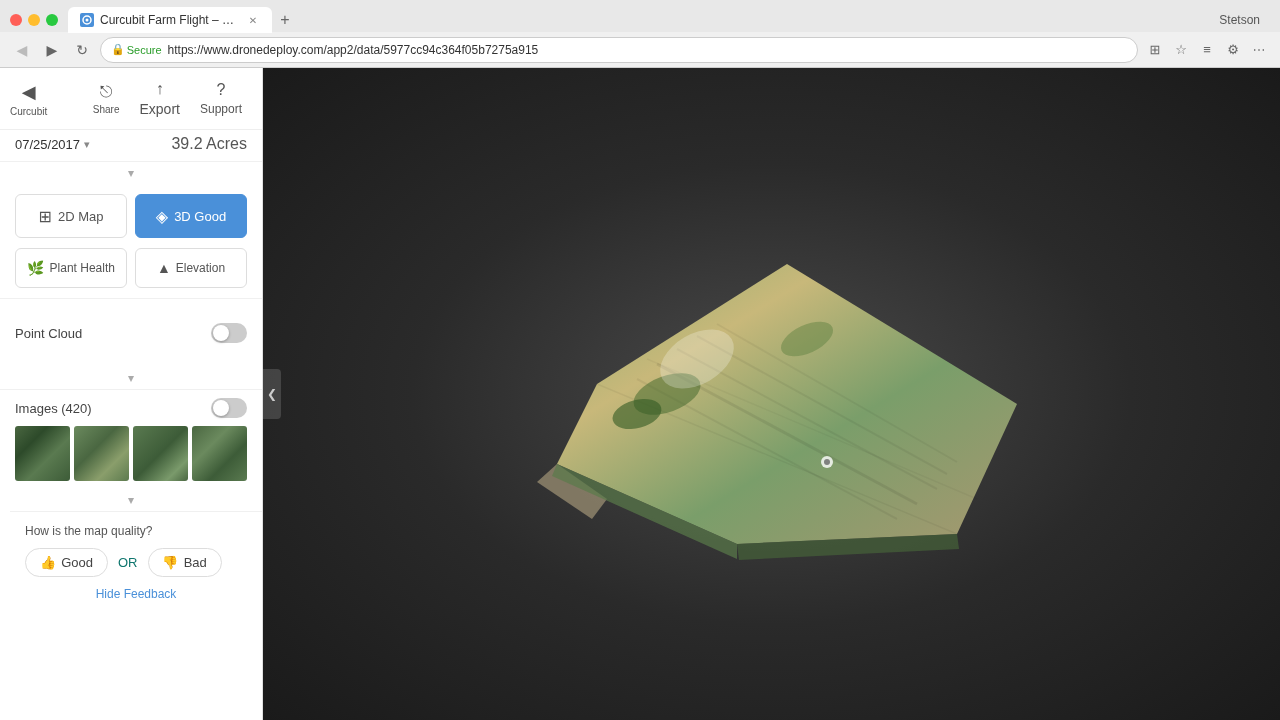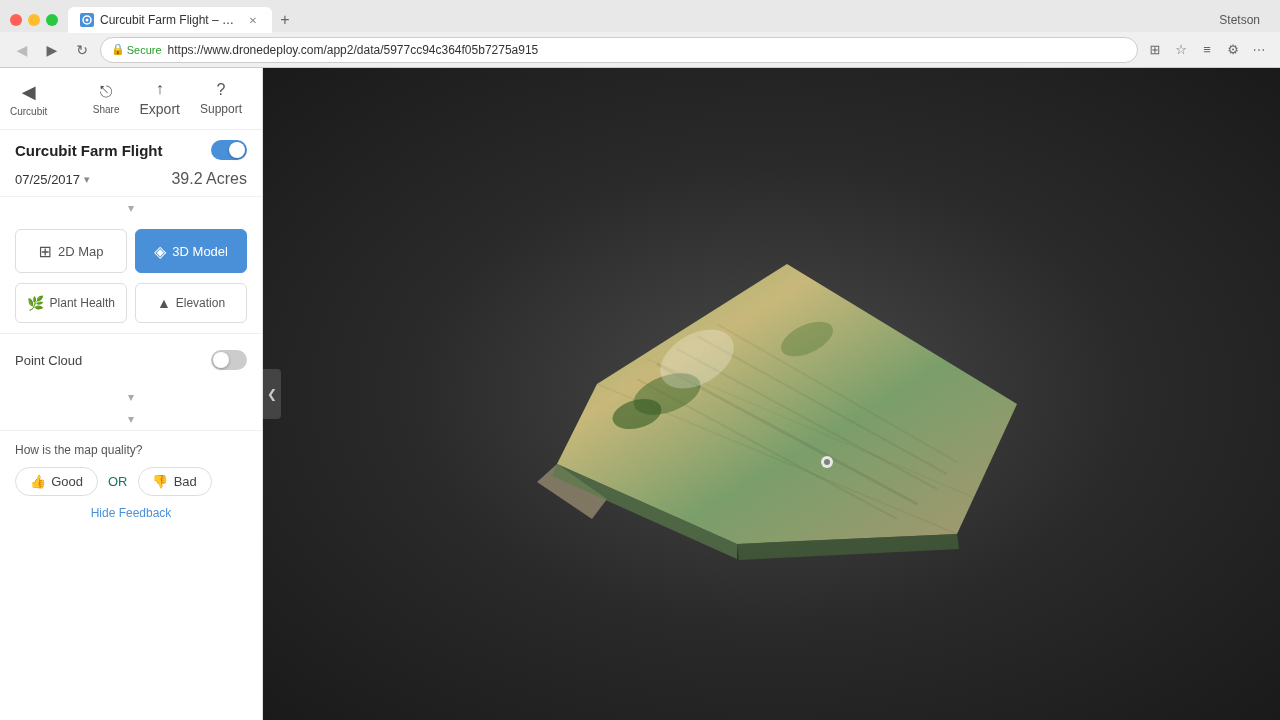--- a/index.html
+++ b/index.html
@@ -52,41 +52,41 @@
 
     .view-buttons { display: flex; gap: 8px; padding: 10px 15px; }
     .view-btn { flex: 1; height: 44px; border: 1px solid #ddd; border-radius: 6px; display: flex; align-items: center; justify-content: center; gap: 6px; font-size: 13px; cursor: pointer; background: #fff; color: #555; }
     .view-btn.active { background: #4a90d9; color: #fff; border-color: #4a90d9; }
     .view-btn-icon { font-size: 16px; }
 
     .layer-buttons { display: flex; gap: 8px; padding: 0 15px 10px; }
     .layer-btn { flex: 1; height: 40px; border: 1px solid #ddd; border-radius: 6px; display: flex; align-items: center; justify-content: center; gap: 5px; font-size: 12px; cursor: pointer; background: #fff; color: #555; }
     .layer-btn-icon { font-size: 14px; }
 
-    .section { padding: 16px 15px; border-top: 1px solid #f0f0f0; }
+    .section { padding: 24px 15px; border-top: 1px solid #f0f0f0; }
     .section-row { display: flex; align-items: center; justify-content: space-between; }
     .section-label { font-size: 13px; color: #444; }
 
     .collapse-section { display: flex; justify-content: center; padding: 4px; cursor: pointer; color: #aaa; font-size: 12px; }
 
     .images-section { padding: 8px 15px; border-top: 1px solid #f0f0f0; }
     .images-header { display: flex; align-items: center; justify-content: space-between; margin-bottom: 8px; }
     .images-label { font-size: 13px; color: #444; }
     .images-grid { display: grid; grid-template-columns: repeat(4, 1fr); gap: 4px; }
     .image-thumb { width: 100%; aspect-ratio: 1; background: #888; border-radius: 3px; overflow: hidden; }
 
     
     .thumb-1 { background: linear-gradient(135deg, #4a6741 0%, #2d4a2a 30%, #5a7a50 60%, #3d5c38 100%); }
     .thumb-2 { background: linear-gradient(135deg, #6b8a5e 0%, #4a6741 40%, #8a9e6b 70%, #5c7a4e 100%); }
     .thumb-3 { background: linear-gradient(135deg, #5a7a50 0%, #3d5c38 50%, #7a9a6b 80%, #4a6741 100%); }
     .thumb-4 { background: linear-gradient(135deg, #4a6741 0%, #6b8a5e 35%, #3d5c38 65%, #5a7a50 100%); }
 
     .collapse-images { display: flex; justify-content: center; padding: 4px; cursor: pointer; color: #aaa; font-size: 12px; }
 
-    .feedback-section { padding: 12px 15px; border-top: 1px solid #f0f0f0; }
+    .feedback-section { padding: 12px 15px; border-top: 1px solid #f0f0f0; margin-left: 10px; }
     .feedback-question { font-size: 12px; color: #555; margin-bottom: 10px; }
     .feedback-buttons { display: flex; align-items: center; gap: 10px; }
     .feedback-btn { display: flex; align-items: center; gap: 5px; padding: 6px 14px; border: 1px solid #ddd; border-radius: 20px; font-size: 13px; cursor: pointer; background: #fff; color: #444; }
     .feedback-or { font-size: 13px; color: #0f766e; }
     .hide-feedback { display: block; text-align: center; color: #4a90d9; font-size: 12px; text-decoration: none; margin-top: 10px; cursor: pointer; }
 
     
     .viewer { flex: 1; position: relative; background: radial-gradient(ellipse at center, #4a4a4a 0%, #2a2a2a 50%, #1a1a1a 100%); overflow: hidden; }
 
     .collapse-sidebar-btn { position: absolute; left: 0; top: 50%; transform: translateY(-50%); width: 18px; height: 50px; background: rgba(255,255,255,0.15); display: flex; align-items: center; justify-content: center; cursor: pointer; border-radius: 0 4px 4px 0; color: #ccc; font-size: 12px; z-index: 5; }
@@ -167,48 +167,41 @@
       <div class="nav-item">
         <div style="font-size:16px;">↑</div>
         <div style="font-size:14px; color:#555;">Export</div>
       </div>
       <div class="nav-item">
         <div style="font-size:16px;">?</div>
         <div style="font-size:12px; color:#555;">Support</div>
       </div>
     </div>
 
-    <div class="flight-name-row">
-      <span class="flight-name">Curcubit Farm Flight</span>
-      <label class="toggle-switch">
-
-        <div class="toggle-slider"></div>
-      </label>
-    </div>
 
     <div class="date-row">
       <div class="date-selector">
         <span>07/25/2017</span>
         <span class="date-arrow">▾</span>
       </div>
       <span class="acreage">39.2 Acres</span>
     </div>
 
     <div class="collapse-btn">
       <span>▾</span>
     </div>
 
     <div class="view-buttons">
       <button class="view-btn">
         <span class="view-btn-icon">⊞</span>
         <span>2D Map</span>
       </button>
       <button class="view-btn active">
         <span class="view-btn-icon">◈</span>
-        <span>3D Model</span>
+        <span>3D Good</span>
       </button>
     </div>
 
     <div class="layer-buttons">
       <button class="layer-btn">
         <span class="layer-btn-icon">🌿</span>
         <span>Plant Health</span>
       </button>
       <button class="layer-btn">
         <span class="layer-btn-icon">▲</span>
@@ -223,20 +216,35 @@
 
           <div class="toggle-slider off"></div>
         </label>
       </div>
     </div>
 
     <div class="collapse-section">
       <span>▾</span>
     </div>
 
+    <div class="images-section">
+      <div class="images-header">
+        <span class="images-label">Images (420)</span>
+        <label class="toggle-switch">
+
+          <div class="toggle-slider off"></div>
+        </label>
+      </div>
+      <div class="images-grid">
+        <div class="image-thumb thumb-1"></div>
+        <div class="image-thumb thumb-2"></div>
+        <div class="image-thumb thumb-3"></div>
+        <div class="image-thumb thumb-4"></div>
+      </div>
+    </div>
 
     <div class="collapse-images">
       <span>▾</span>
     </div>
 
     <div class="feedback-section">
       <div class="feedback-question">How is the map quality?</div>
       <div class="feedback-buttons">
         <button class="feedback-btn">
           <span>👍</span>

